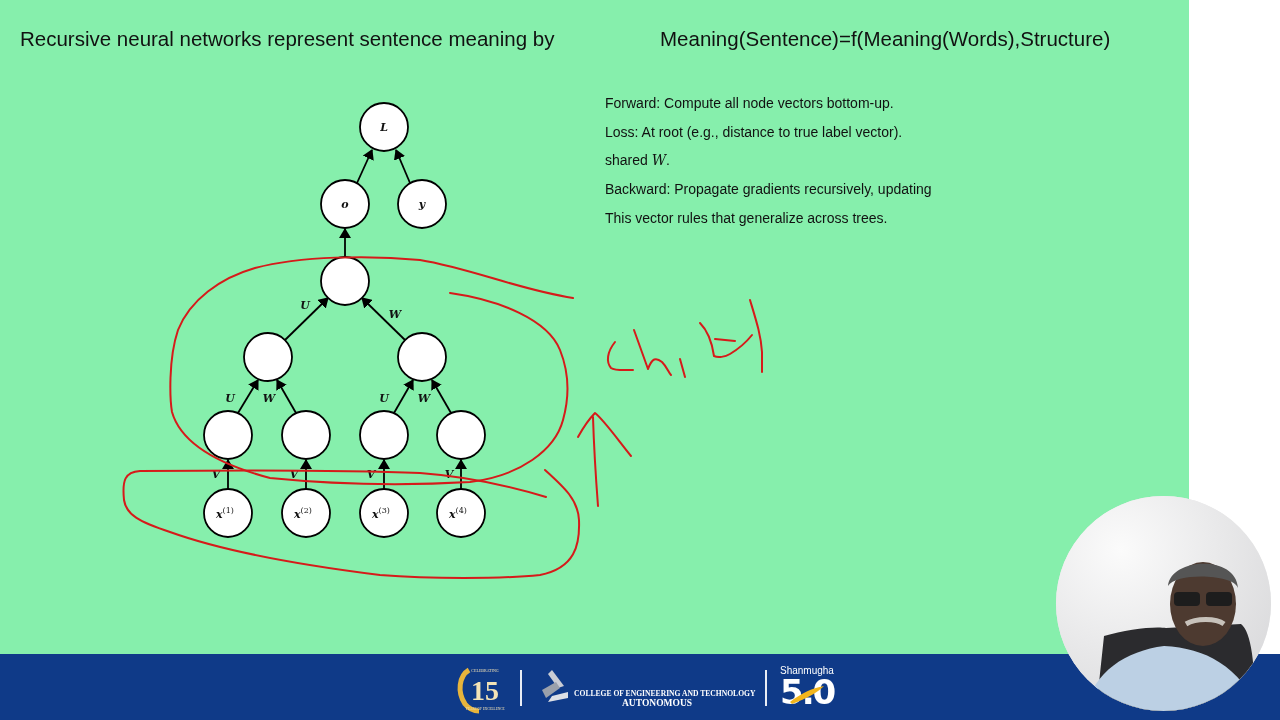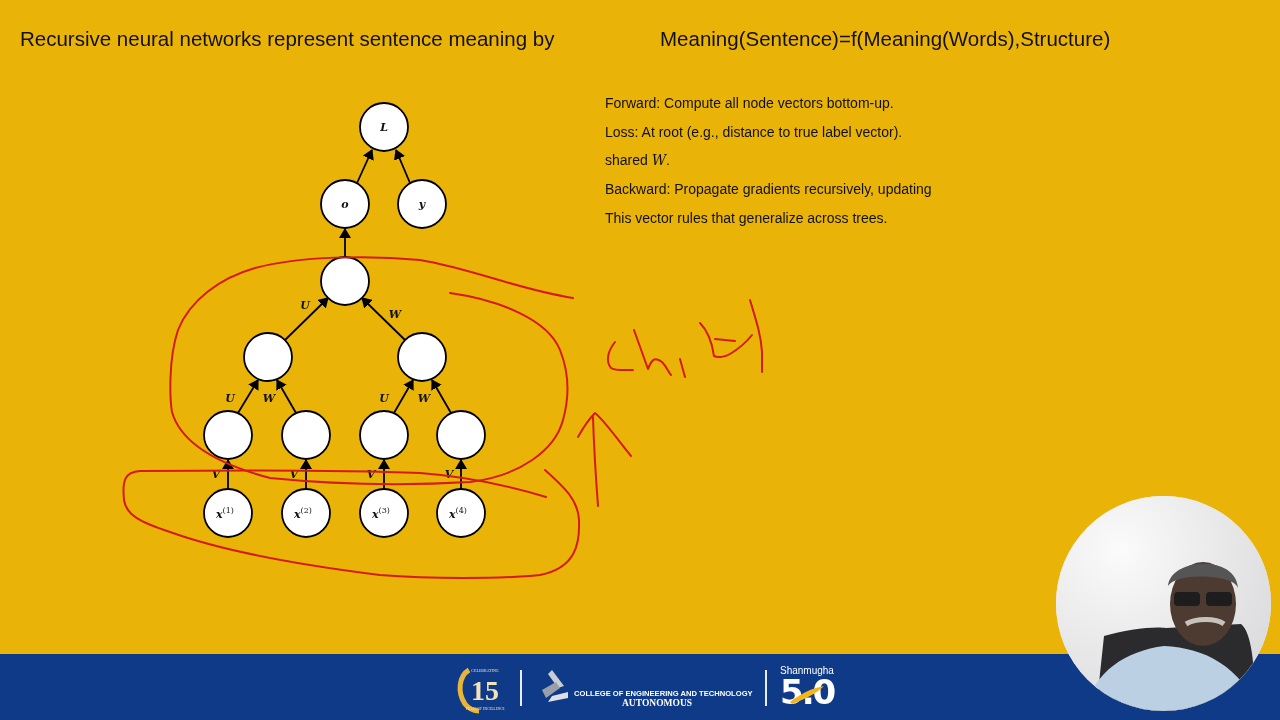--- a/index.html
+++ b/index.html
@@ -1,32 +1,32 @@
 <!DOCTYPE html>
 <html><head>
 <meta charset="utf-8">
 <style>
   html, body { margin:0; padding:0; }
   body { width:1280px; height:720px; position:relative; overflow:hidden; background:#ffffff; font-family:"Liberation Sans", sans-serif; }
-  .slide { position:absolute; left:0; top:0; width:1280px; height:654px; background:#eab308; }
+  .slide { position:absolute; left:0; top:0; width:1189px; height:654px; background:#86efac; }
   .intro { position:absolute; left:20px; top:25px; width:620px; font-size:20.5px; line-height:28px; color:#111; }
   .intro .plain { display:block; }
   .intro .emph { color:#163b9c; font-weight:bold; }
   .formula { position:absolute; left:660px; top:25px; font-size:20.5px; line-height:28px; color:#111; white-space:nowrap; }
   .steps { position:absolute; left:605px; top:89px; width:580px; font-size:14px; line-height:28.7px; color:#111; }
   .steps div { white-space:nowrap; }
   .steps .w { font-family:"DejaVu Serif", serif; font-style:italic; }
   .diagram { position:absolute; left:0; top:0; width:1280px; height:654px; }
   .footer { position:absolute; left:0; top:654px; width:1280px; height:66px; background:#0f3a88; }
   .logo15 { position:absolute; left:455px; top:664px; width:52px; height:50px; }
   .sep { position:absolute; top:670px; width:2px; height:36px; background:#e8ecf5; }
   .college { position:absolute; left:538px; top:664px; width:210px; height:50px; }
   .college .name { position:absolute; left:38px; top:3px; font-family:"Liberation Serif", serif; font-weight:bold; font-size:19px; color:#fff; letter-spacing:0.2px; white-space:nowrap; }
   .college .name sup { font-size:8px; vertical-align:top; }
-  .college .sub { position:absolute; left:36px; top:25px; font-family:Liberation Sans, sans-serif; font-weight:bold; font-size:7.6px; color:#fff; white-space:nowrap; }
+  .college .sub { position:absolute; left:36px; top:25px; font-family:Liberation Serif, serif; font-weight:bold; font-size:7.6px; color:#fff; white-space:nowrap; }
   .college .auto { position:absolute; left:84px; top:34px; font-family:"Liberation Serif", serif; font-weight:bold; font-size:9.5px; color:#fff; white-space:nowrap; }
   .s50 { position:absolute; left:778px; top:664px; width:54px; height:52px; }
   .s50 .lbl { position:absolute; left:2px; top:1px; font-size:10px; color:#fff; white-space:nowrap; }
   .s50 .num { position:absolute; left:2px; top:8px; font-family:"DejaVu Sans", sans-serif; font-weight:bold; font-size:34px; color:#fff; letter-spacing:-2px; }
   .webcam { position:absolute; left:1056px; top:496px; width:215px; height:215px; border-radius:50%; overflow:hidden; background:#e9e9ea; }
 </style>
 </head>
 <body>
 
 <div class="slide">

